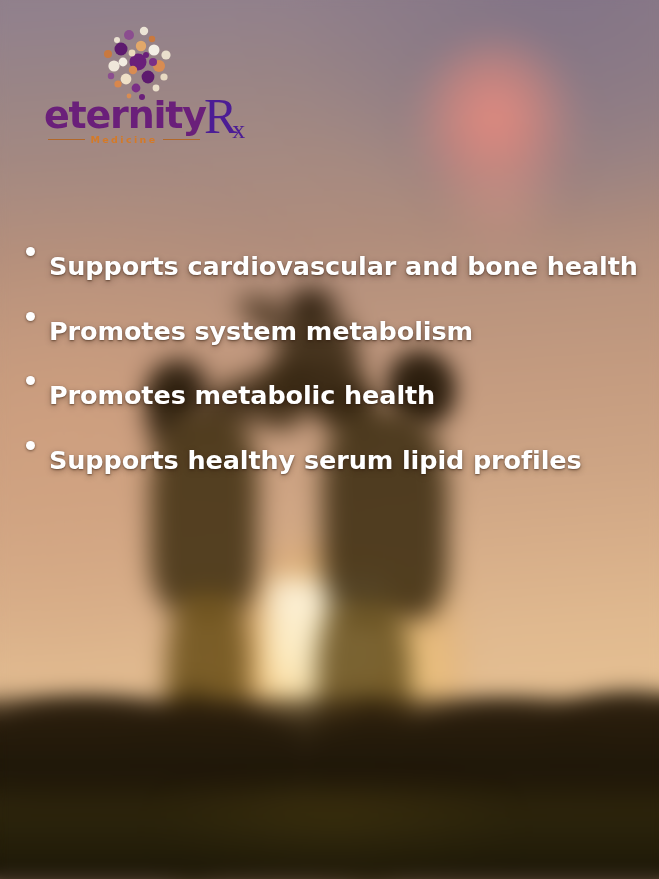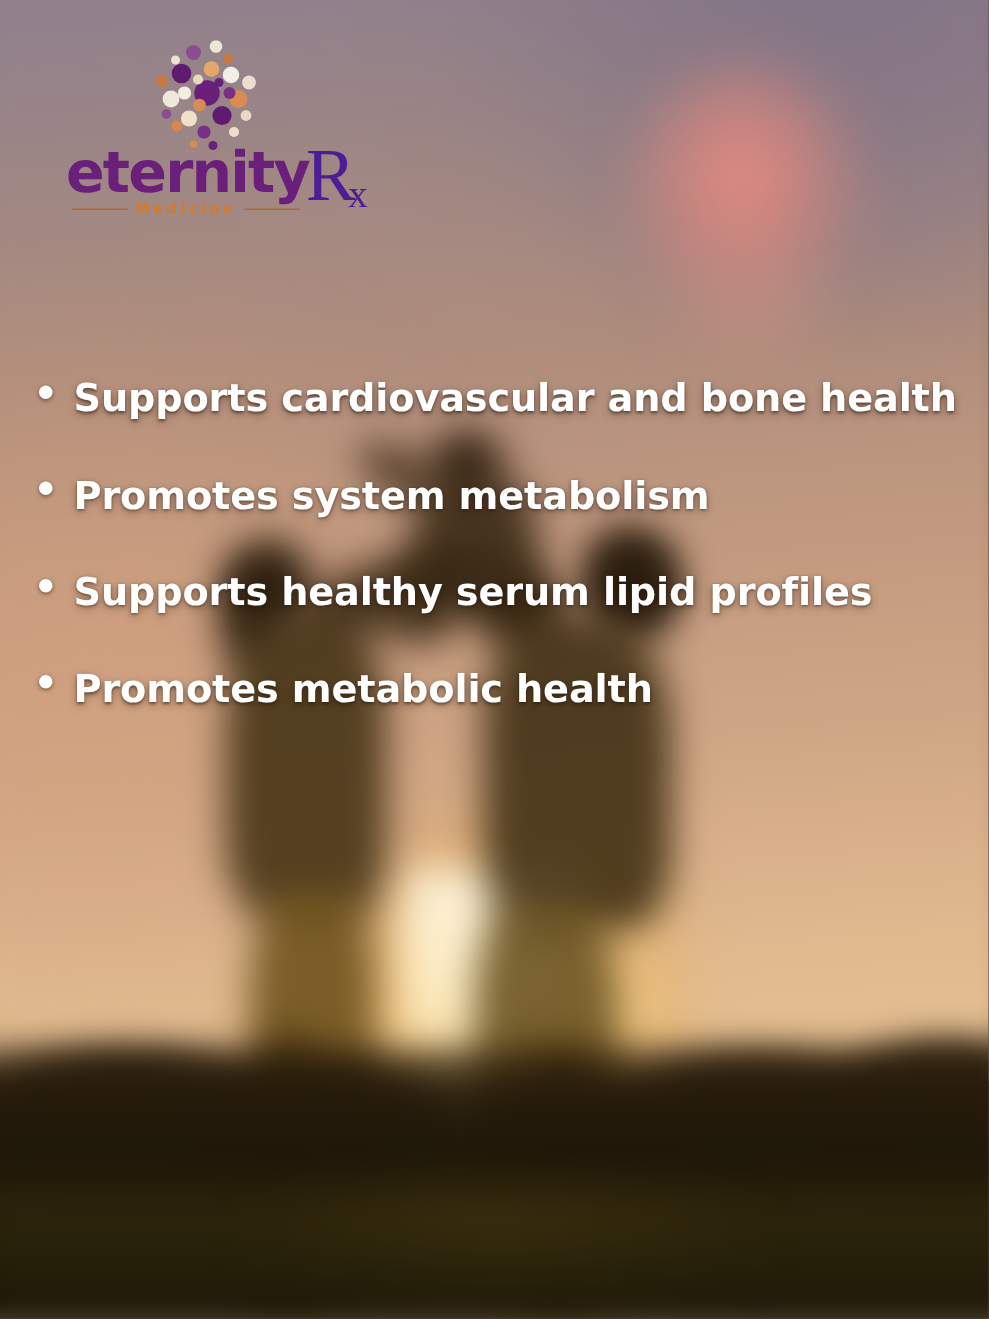--- a/index.html
+++ b/index.html
@@ -274,21 +274,21 @@
 
   
   .benefits {
     position: absolute;
     left: 26px;
     top: 252px;
     width: 612px;
   }
   .benefit-item {
     display: flex;
-    align-items: center;
+    align-items: flex-start;
     margin-bottom: 36px;
   }
   .benefit-item:last-child { margin-bottom: 0; }
   .bullet-dot {
     flex: 0 0 auto;
     width: 9px;
     height: 9px;
     border-radius: 50%;
     background: #ffffff;
     margin-right: 14px;
@@ -404,21 +404,21 @@
     <li class="benefit-item">
       <span class="bullet-dot"></span>
       <span class="benefit-text">Supports cardiovascular and bone health</span>
     </li>
     <li class="benefit-item">
       <span class="bullet-dot"></span>
       <span class="benefit-text">Promotes system metabolism</span>
     </li>
     <li class="benefit-item">
       <span class="bullet-dot"></span>
-      <span class="benefit-text">Supports healthy serum lipid profiles</span>
+      <span class="benefit-text">Promotes metabolic health</span>
     </li>
     <li class="benefit-item">
       <span class="bullet-dot"></span>
-      <span class="benefit-text">Promotes metabolic health</span>
+      <span class="benefit-text">Supports healthy serum lipid profiles</span>
     </li>
   </ul>
 
 </div>
 
 </body></html>

